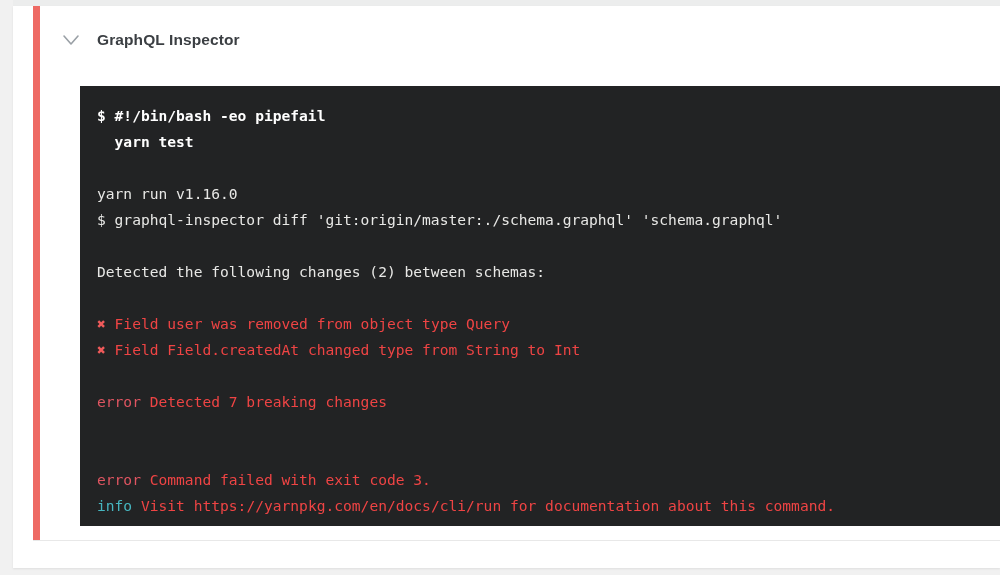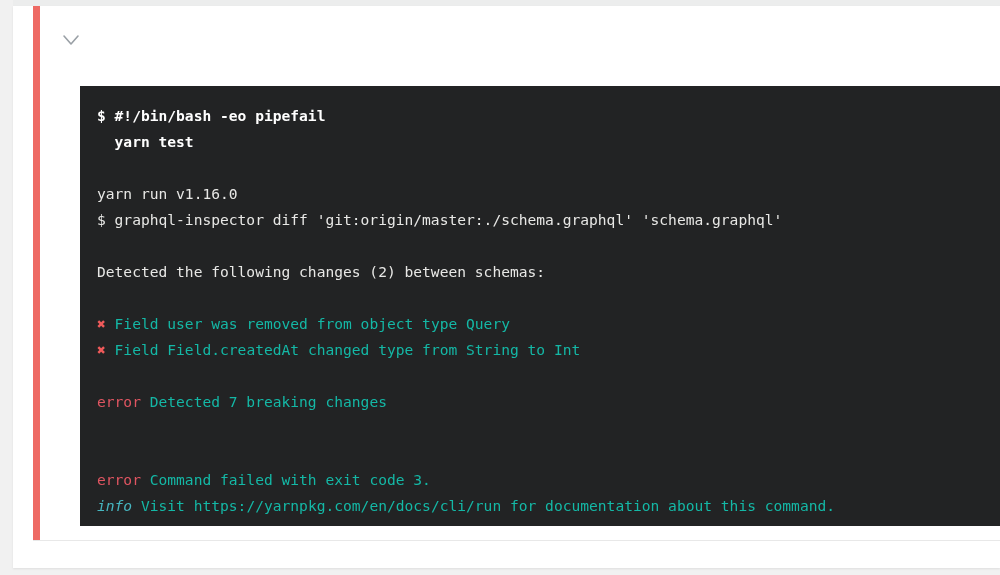--- a/index.html
+++ b/index.html
@@ -115,22 +115,22 @@
     line-height: 26px;
     color: #e8e8e6;
     white-space: pre;
     padding-left: 17px;
   }
   .term-line.bold { font-weight: bold; color: #ffffff; }
   .term-line.blank { color: transparent; }
 
   .tok-red    { color: #e05561; text-align: center; }
   .tok-mark   { color: #ef5a5a; font-weight: bold; }
-  .tok-cyan   { color: #46b6c0; font-style: italic; }
-  .tok-plain  { color: #14b8a6; }
+  .tok-cyan   { color: #46b6c0; }
+  .tok-plain  { color: #ef4444; }
 
   
   .step-divider {
     position: absolute;
     left: 20px;
     top: 534px;
     width: 967px;
     height: 1px;
     background: #e8e8e8;
   }
@@ -156,20 +156,21 @@
   <div class="card">
 
     <div class="accent-bar"></div>
 
     <div class="step-header">
       <span class="chevron-icon">
         <svg width="24" height="24" viewBox="0 0 24 24" fill="none" stroke="#9aa0a6" stroke-width="1.6" stroke-linecap="round" stroke-linejoin="round">
           <polyline points="5,8 12,16 19,8"></polyline>
         </svg>
       </span>
+      <span class="step-title">GraphQL Inspector</span>
     </div>
 
     <div class="terminal">
       <div id="term-body">
           <div class="term-line bold">$ #!/bin/bash -eo pipefail</div>
           <div class="term-line bold">  yarn test</div>
           <div class="term-line blank">&nbsp;</div>
           <div class="term-line">yarn run v1.16.0</div>
           <div class="term-line">$ graphql-inspector diff 'git:origin/master:./schema.graphql' 'schema.graphql'</div>
           <div class="term-line blank">&nbsp;</div>

